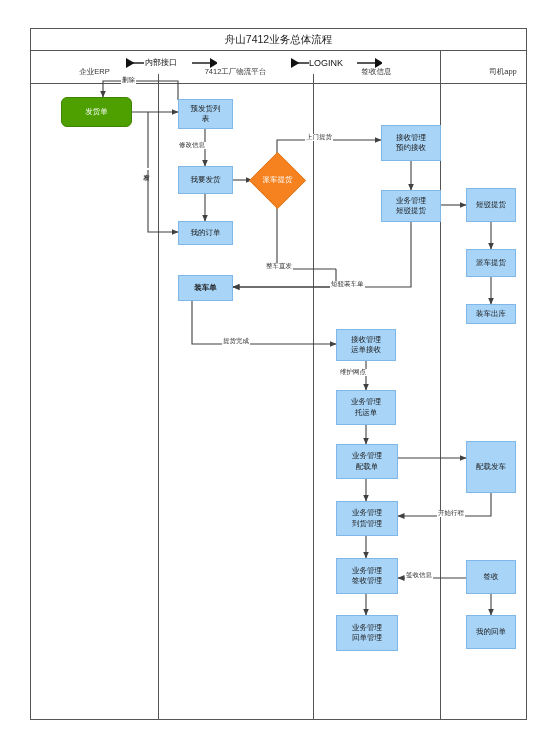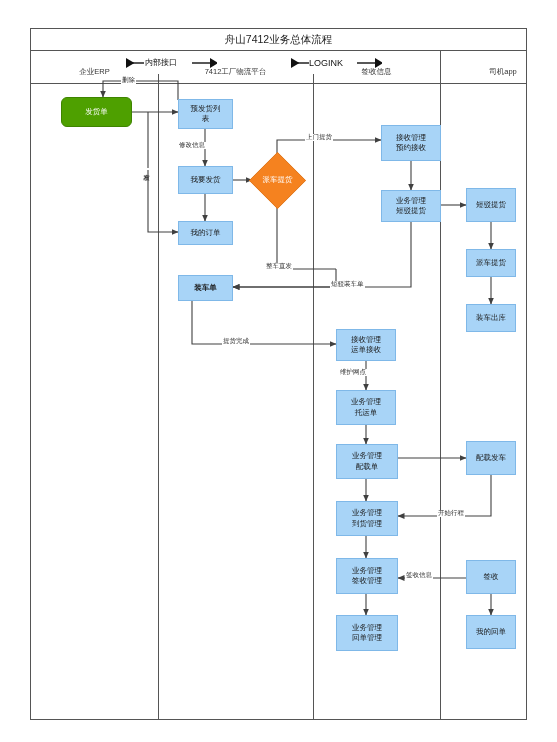--- a/index.html
+++ b/index.html
@@ -296,21 +296,21 @@
   <div class="node n-box" style="left:336px; top:558px; width:62px; height:36px;">业务管理
 签收管理</div>
 
   <div class="node n-box" style="left:336px; top:615px; width:62px; height:36px;">业务管理
 回单管理</div>
 
   <div class="node n-box" style="left:466px; top:188px; width:50px; height:34px;">短驳提货</div>
 
   <div class="node n-box" style="left:466px; top:249px; width:50px; height:28px;">派车提货</div>
 
-  <div class="node n-box" style="left:466px; top:304px; width:50px; height:28px;">装车出库</div>
-
-  <div class="node n-box" style="left:466px; top:441px; width:50px; height:34px;">配载发车</div>
+  <div class="node n-box" style="left:466px; top:304px; width:50px; height:20px;">装车出库</div>
+
+  <div class="node n-box" style="left:466px; top:441px; width:50px; height:52px;">配载发车</div>
 
   <div class="node n-box" style="left:466px; top:615px; width:50px; height:34px;">我的回单</div>
 
   <div class="node n-box" style="left:466px; top:560px; width:50px; height:34px;">签收</div>
 
 </div>
 
 </body></html>

